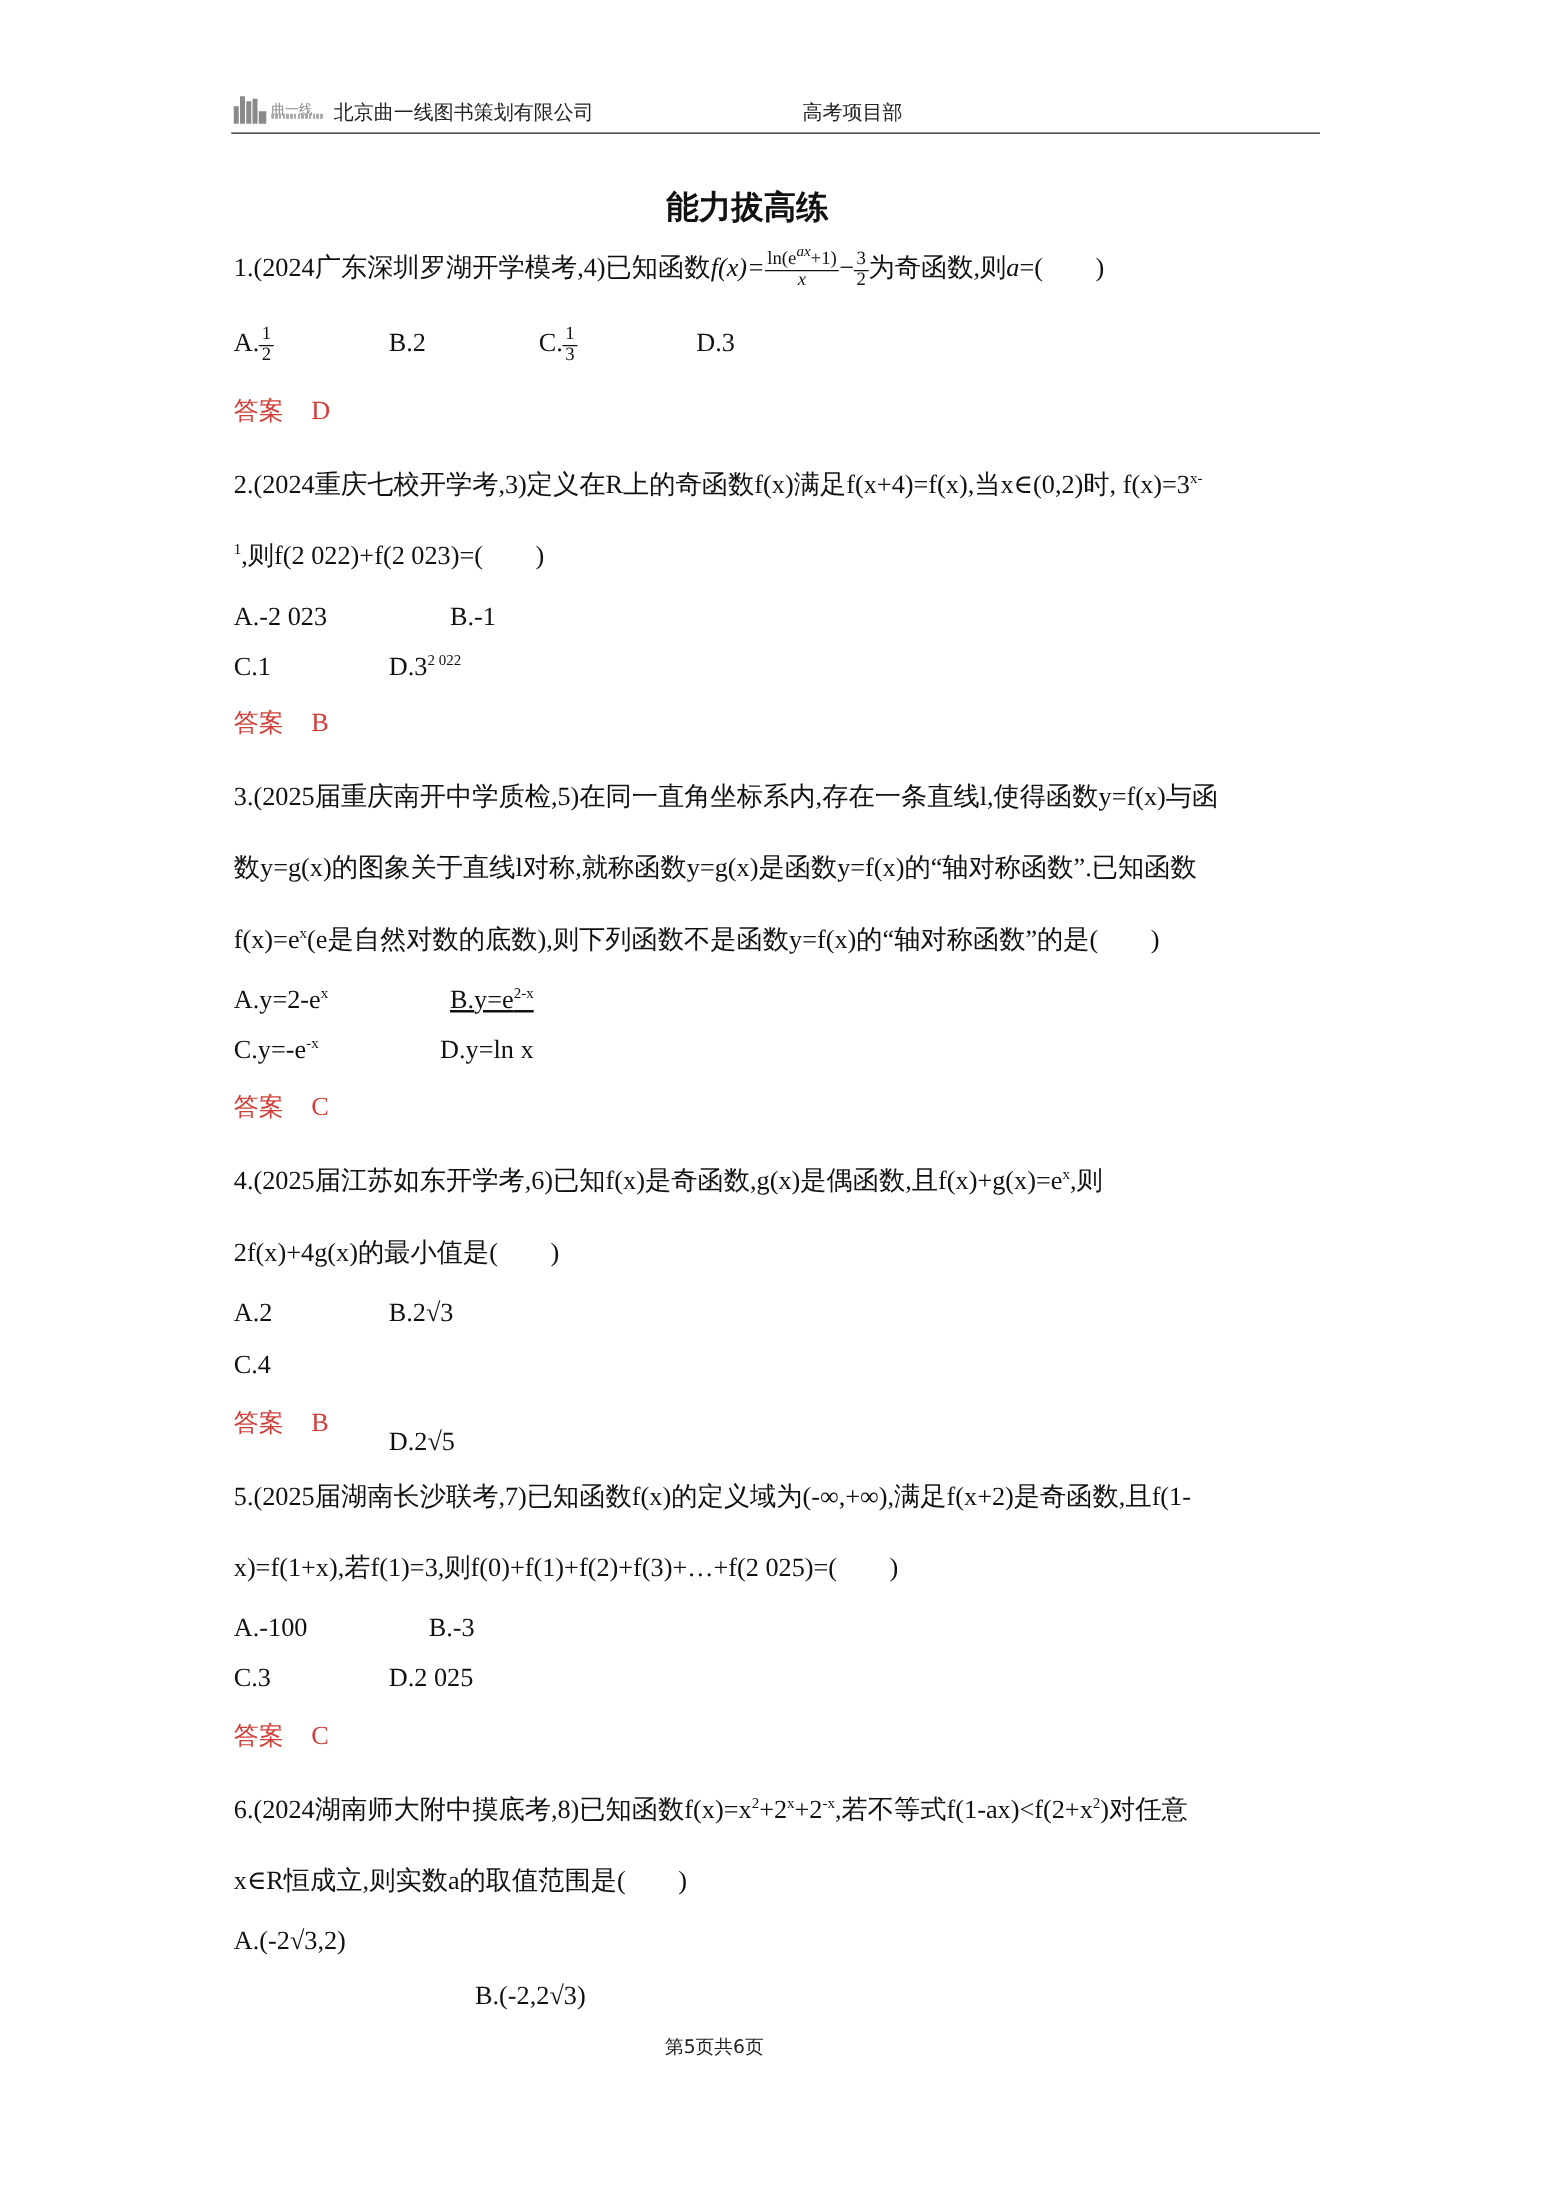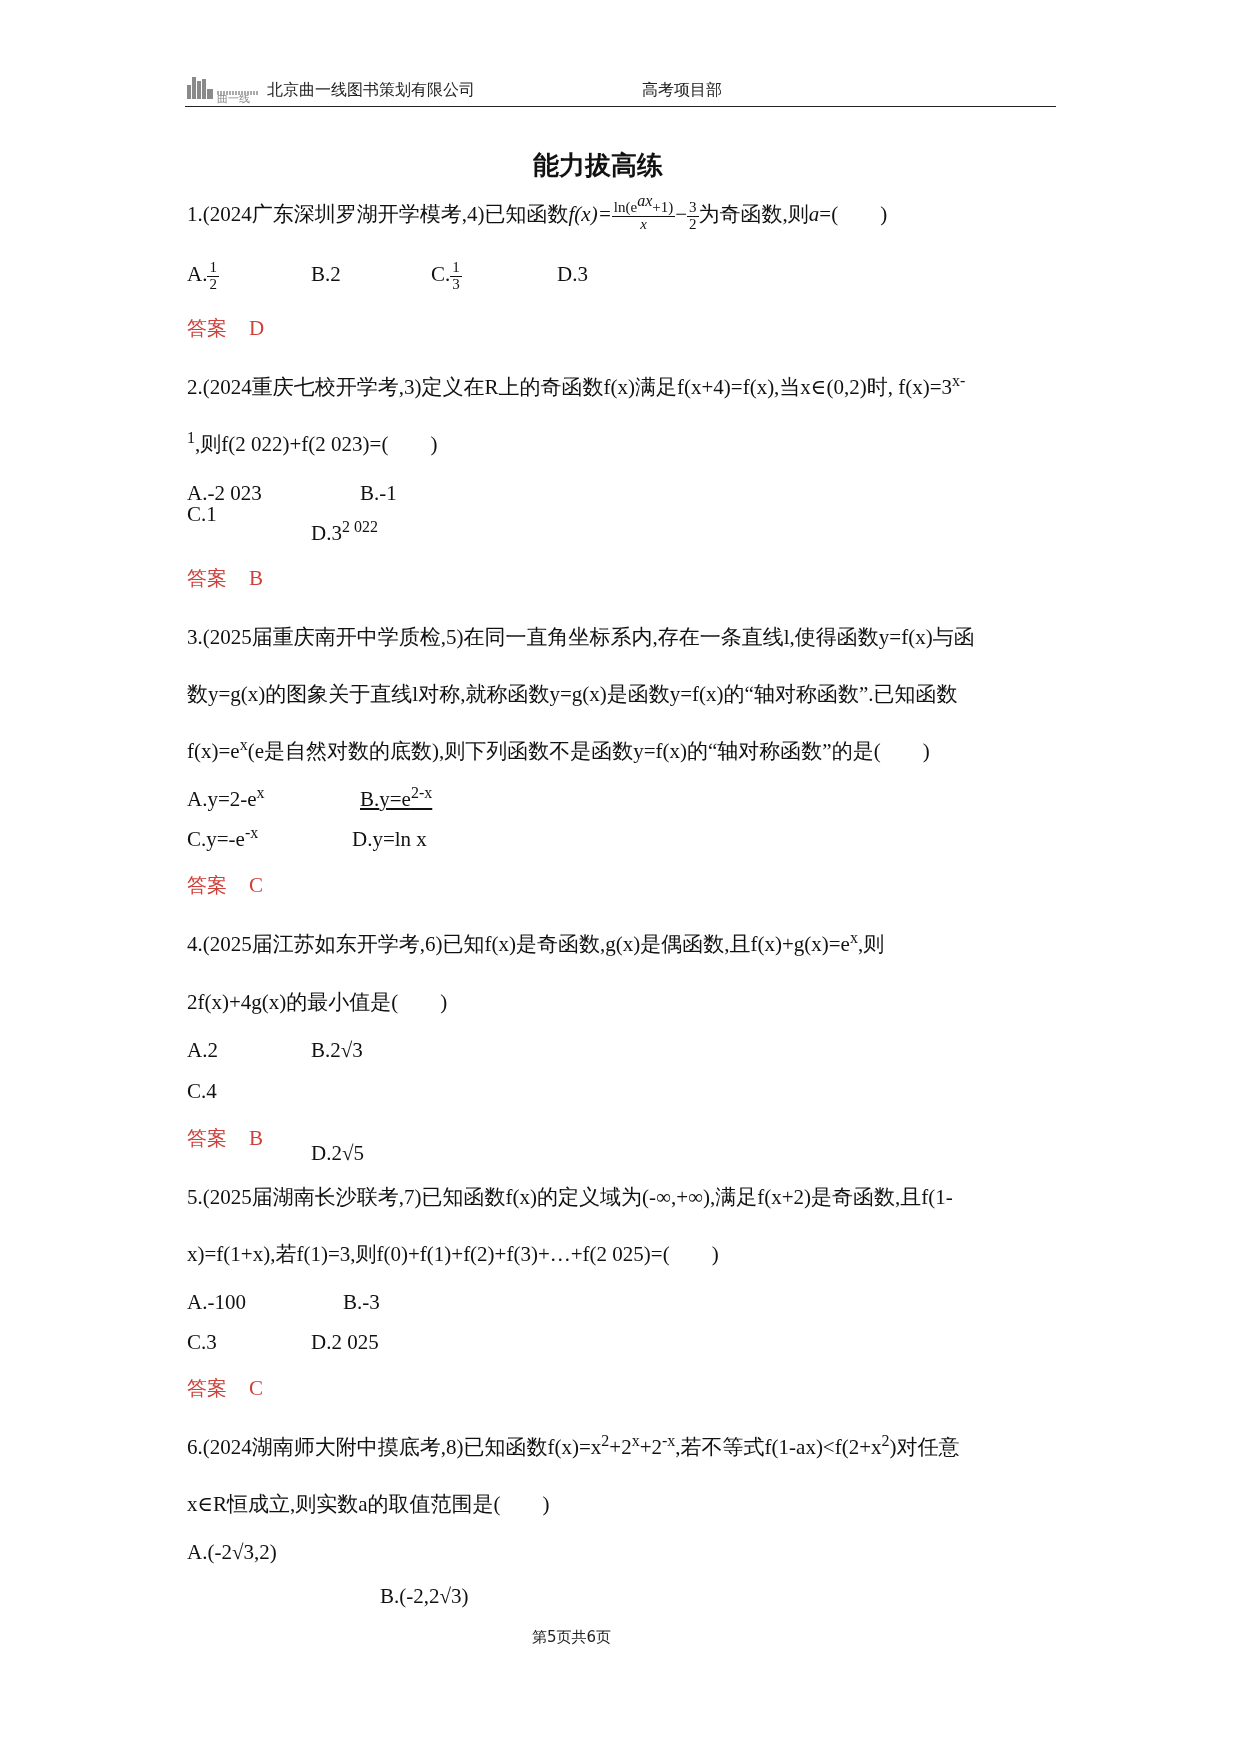--- a/index.html
+++ b/index.html
@@ -3,37 +3,37 @@
 <meta charset="utf-8">
 <style>
   html, body { margin:0; padding:0; background:#ffffff; }
   body { width:1241px; height:1755px; position:relative; overflow:hidden;
          font-family: "Liberation Serif", "DejaVu Serif", serif; color:#111; }
   .header { position:absolute; left:185px; top:72px; width:871px; height:34px;
             border-bottom:1.5px solid #222; }
   .logo { position:absolute; left:2px; top:3px; width:80px; height:26px; }
   .logo .bars { position:absolute; left:0; top:2px; width:28px; height:22px; }
   .logo .bars span { position:absolute; bottom:0; background:#8a8a8a; }
-  .logo .mark { position:absolute; left:30px; top:16px; font-family:"DejaVu Sans",sans-serif;
+  .logo .mark { position:absolute; left:30px; top:5px; font-family:"DejaVu Sans",sans-serif;
                 font-size:11px; color:#888; }
   .logo .sub { position:absolute; left:30px; top:16px; width:42px; height:4px;
                background:repeating-linear-gradient(90deg,#aaa 0 2px,transparent 2px 3px); }
   .company { position:absolute; left:82px; top:8px; font-family:"DejaVu Sans",sans-serif;
              font-size:16px; color:#222; }
   .dept { position:absolute; left:425px; top:8px; font-family:"DejaVu Sans",sans-serif;
           font-size:16px; color:#222;margin-left:32px; }
   .title { position:absolute; top:148px; left:0; width:1196px; text-align:center;
            font-family:"DejaVu Sans",sans-serif; font-size:26px; font-weight:bold; color:#111; }
   .line { position:absolute; left:187px; font-size:21px; white-space:nowrap; }
   .ans { position:absolute; left:187px; font-size:21px; color:#d0403a; white-space:nowrap; }
   .ans .lbl { font-family:"DejaVu Sans",sans-serif; font-size:20px; }
   .ans .val { margin-left:22px; }
   .opt { position:absolute; font-size:21px; white-space:nowrap; }
   i { font-style:italic; }
-  sup { font-size:16px; vertical-align:super; line-height:0;text-align:center; }
+  sup { font-size:12px; vertical-align:super; line-height:0;text-align:center; }
   .frac { display:inline-block; vertical-align:middle; text-align:center; font-size:15px; line-height:1.05; }
   .frac .n { display:block; border-bottom:1px solid #111; padding:0 2px; }
   .frac .d { display:block; padding:0 2px; }
   .footer { position:absolute; top:1628px; left:0; width:1143px; text-align:center;
             font-family:"DejaVu Sans",sans-serif; font-size:15px; color:#222; }
 </style>
 </head>
 <body>
 
 <div class="header">
@@ -60,21 +60,21 @@
 <div class="opt" style="left:187px;top:260px;"><span>A.</span><span class="frac"><span class="n">1</span><span class="d">2</span></span></div>
 <div class="opt" style="left:311px;top:262px;"><span>B.</span><span>2</span></div>
 <div class="opt" style="left:431px;top:260px;"><span>C.</span><span class="frac"><span class="n">1</span><span class="d">3</span></span></div>
 <div class="opt" style="left:557px;top:262px;"><span>D.</span><span>3</span></div>
 <div class="ans" style="top:315px;"><span class="lbl">答案</span><span class="val">D</span></div>
 
 <div class="line" style="top:373px;"><span>2.(2024重庆七校开学考,3)定义在R上的奇函数f(x)满足f(x+4)=f(x),当x∈(0,2)时, f(x)=3</span><sup>x-</sup></div>
 <div class="line" style="top:430px;"><sup>1</sup><span>,则f(2 022)+f(2 023)=(　　)</span></div>
 <div class="opt" style="left:187px;top:481px;"><span>A.</span><span>-2 023</span></div>
 <div class="opt" style="left:360px;top:481px;"><span>B.</span><span>-1</span></div>
-<div class="opt" style="left:187px;top:502px;"><span>C.</span><span>1</span></div>
+<div class="opt" style="left:187px;top:521px;"><span>C.</span><span>1</span></div>
 <div class="opt" style="left:311px;top:521px;"><span>D.</span><span>3</span><sup>2 022</sup></div>
 <div class="ans" style="top:565px;"><span class="lbl">答案</span><span class="val">B</span></div>
 
 <div class="line" style="top:623px;">3.(2025届重庆南开中学质检,5)在同一直角坐标系内,存在一条直线l,使得函数y=f(x)与函</div>
 <div class="line" style="top:680px;">数y=g(x)的图象关于直线l对称,就称函数y=g(x)是函数y=f(x)的“轴对称函数”.已知函数</div>
 <div class="line" style="top:737px;"><span>f(x)=e</span><sup>x</sup><span>(e是自然对数的底数),则下列函数不是函数y=f(x)的“轴对称函数”的是(　　)</span></div>
 <div class="opt" style="left:187px;top:787px;"><span>A.</span><span>y=2-e</span><sup>x</sup></div>
 <div class="opt" style="left:360px;top:787px;text-decoration:underline;"><span>B.</span><span>y=e</span><sup>2-x</sup></div>
 <div class="opt" style="left:187px;top:827px;"><span>C.</span><span>y=-e</span><sup>-x</sup></div>
 <div class="opt" style="left:352px;top:827px;"><span>D.</span><span>y=ln x</span></div>

